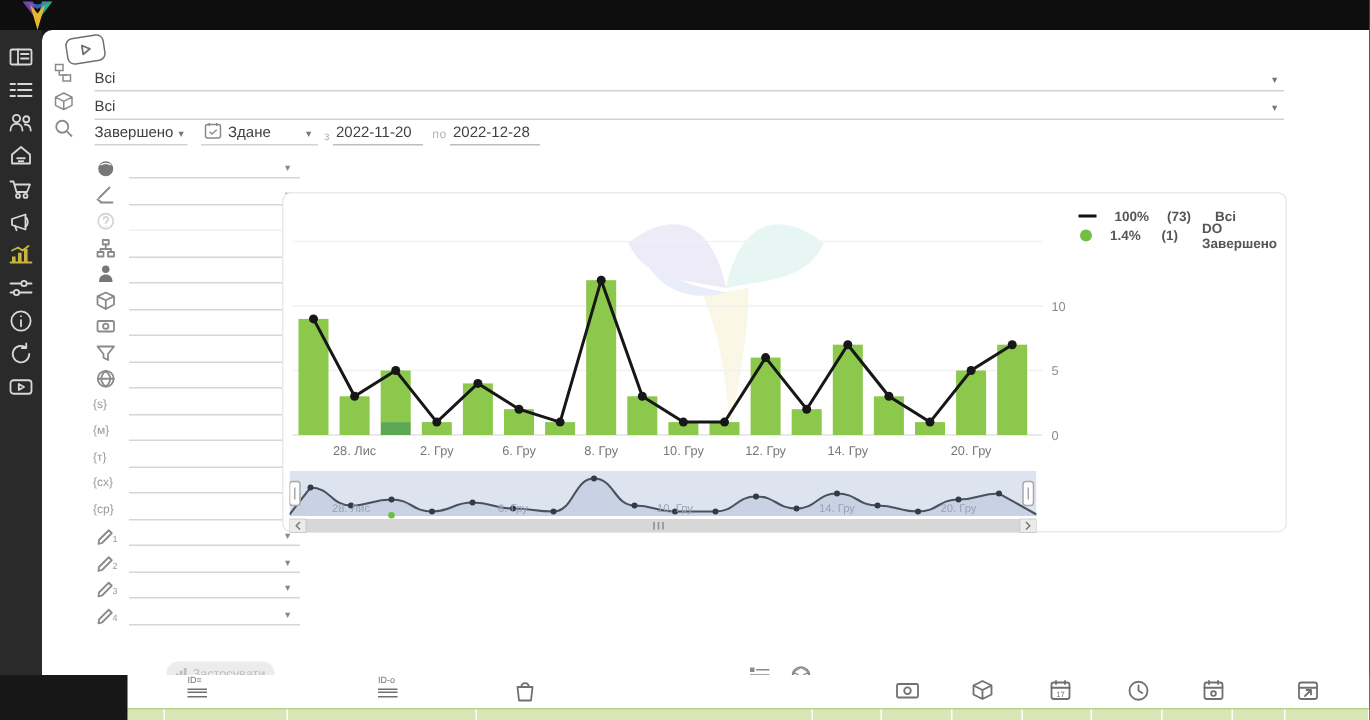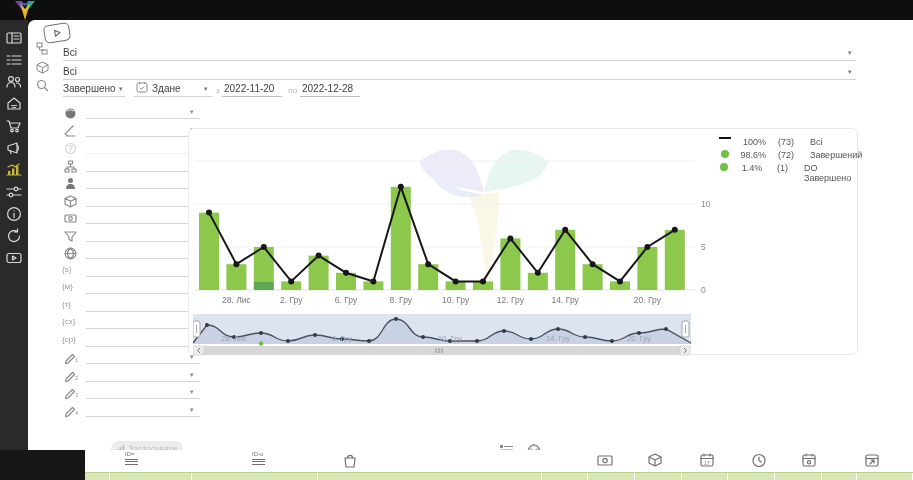--- a/index.html
+++ b/index.html
@@ -18,21 +18,21 @@
   .f-small{position:absolute;font-size:8px;color:#b3b3b3;}
   .lp-caret{position:absolute;left:162px;top:-4px;font-size:7px;color:#888;}
   .lp-row{position:absolute;left:0;width:180px;height:18px;}
   .lp-ic{position:absolute;left:36px;top:-6px;width:13px;height:13px;color:#8a8a8a;}
   .lp-tok{position:absolute;left:34px;top:-5px;font-size:8px;color:#9a9a9a;letter-spacing:0px;}
   .lp-line{position:absolute;left:58px;top:6px;width:114px;height:1px;background:#d6d6d6;}
   
   #chart-card{position:absolute;left:188px;top:108px;width:670px;height:227px;background:#fff;border:1px solid #e9e9e9;border-radius:6px;box-sizing:border-box;}
   #watermark{position:absolute;left:210px;top:8px;opacity:.12;pointer-events:none;}
   #legend{position:absolute;left:528px;top:8px;font-size:9px;color:#555;}
-  .lg-row{display:flex;align-items:flex-start;height:13px;}
+  .lg-row{display:flex;align-items:center;height:13px;font-weight:bold;}
   .lg-sym{width:16px;display:flex;justify-content:center;align-items:center;}
   .lg-dash{width:12px;height:2px;background:#111;}
   .lg-dot{width:8px;height:8px;border-radius:50%;background:#72bf44;}
   .lg-pct{width:33px;text-align:right;}
   .lg-cnt{width:28px;text-align:right;margin-right:16px;}
   
   #stats{position:absolute;left:345px;top:350px;display:flex;}
   .st-col{font-size:8.5px;color:#a3a3a3;}
   
   #footer{position:absolute;left:85px;top:450px;width:828px;height:22px;background:#fff;}
@@ -400,28 +400,20 @@
               <span class="lg-dash"></span>
             </span>
             <span class="lg-pct">100%</span>
             <span class="lg-cnt">(73)</span>
             <span>Всі</span>
           </div>
           <div class="lg-row">
             <span class="lg-sym">
               <span class="lg-dot"></span>
             </span>
-            <span class="lg-pct">98.6%</span>
-            <span class="lg-cnt">(72)</span>
-            <span>Завершений</span>
-          </div>
-          <div class="lg-row">
-            <span class="lg-sym">
-              <span class="lg-dot"></span>
-            </span>
             <span class="lg-pct">1.4%</span>
             <span class="lg-cnt">(1)</span>
             <span>DO Завершено</span>
           </div>
         </div>
       <svg id="minimap-svg" style="position:absolute;left:4px;top:185px" width="498" height="42" viewBox="0 0 498 42">
           <rect x="0" y="0" width="498" height="30" fill="#dde3ef"></rect>
           <path d="M0,29 L14,11 C 27.5,11 27.5,23 41,23 C 54.5,23 54.5,19 68,19 C 81.5,19 81.5,27 95,27 C 108.5,27 108.5,21 122,21 C 135.5,21 135.5,25 149,25 C 162.5,25 162.5,27 176,27 C 189.5,27 189.5,5 203,5 C 216.5,5 216.5,23 230,23 C 243.5,23 243.5,27 257,27 C 270.5,27 270.5,27 284,27 C 297.5,27 297.5,17 311,17 C 324.5,17 324.5,25 338,25 C 351.5,25 351.5,15 365,15 C 378.5,15 378.5,23 392,23 C 405.5,23 405.5,27 419,27 C 432.5,27 432.5,19 446,19 C 459.5,19 459.5,15 473,15 L498,29 L498,30 L0,30 Z" fill="#c8d2e4"></path>
           <path d="M0,29 L14,11 C 27.5,11 27.5,23 41,23 C 54.5,23 54.5,19 68,19 C 81.5,19 81.5,27 95,27 C 108.5,27 108.5,21 122,21 C 135.5,21 135.5,25 149,25 C 162.5,25 162.5,27 176,27 C 189.5,27 189.5,5 203,5 C 216.5,5 216.5,23 230,23 C 243.5,23 243.5,27 257,27 C 270.5,27 270.5,27 284,27 C 297.5,27 297.5,17 311,17 C 324.5,17 324.5,25 338,25 C 351.5,25 351.5,15 365,15 C 378.5,15 378.5,23 392,23 C 405.5,23 405.5,27 419,27 C 432.5,27 432.5,19 446,19 C 459.5,19 459.5,15 473,15 L498,29" fill="none" stroke="#49535e" stroke-width="1.4"></path>
           <circle cx="14" cy="11" r="2" fill="#333b44"></circle>

